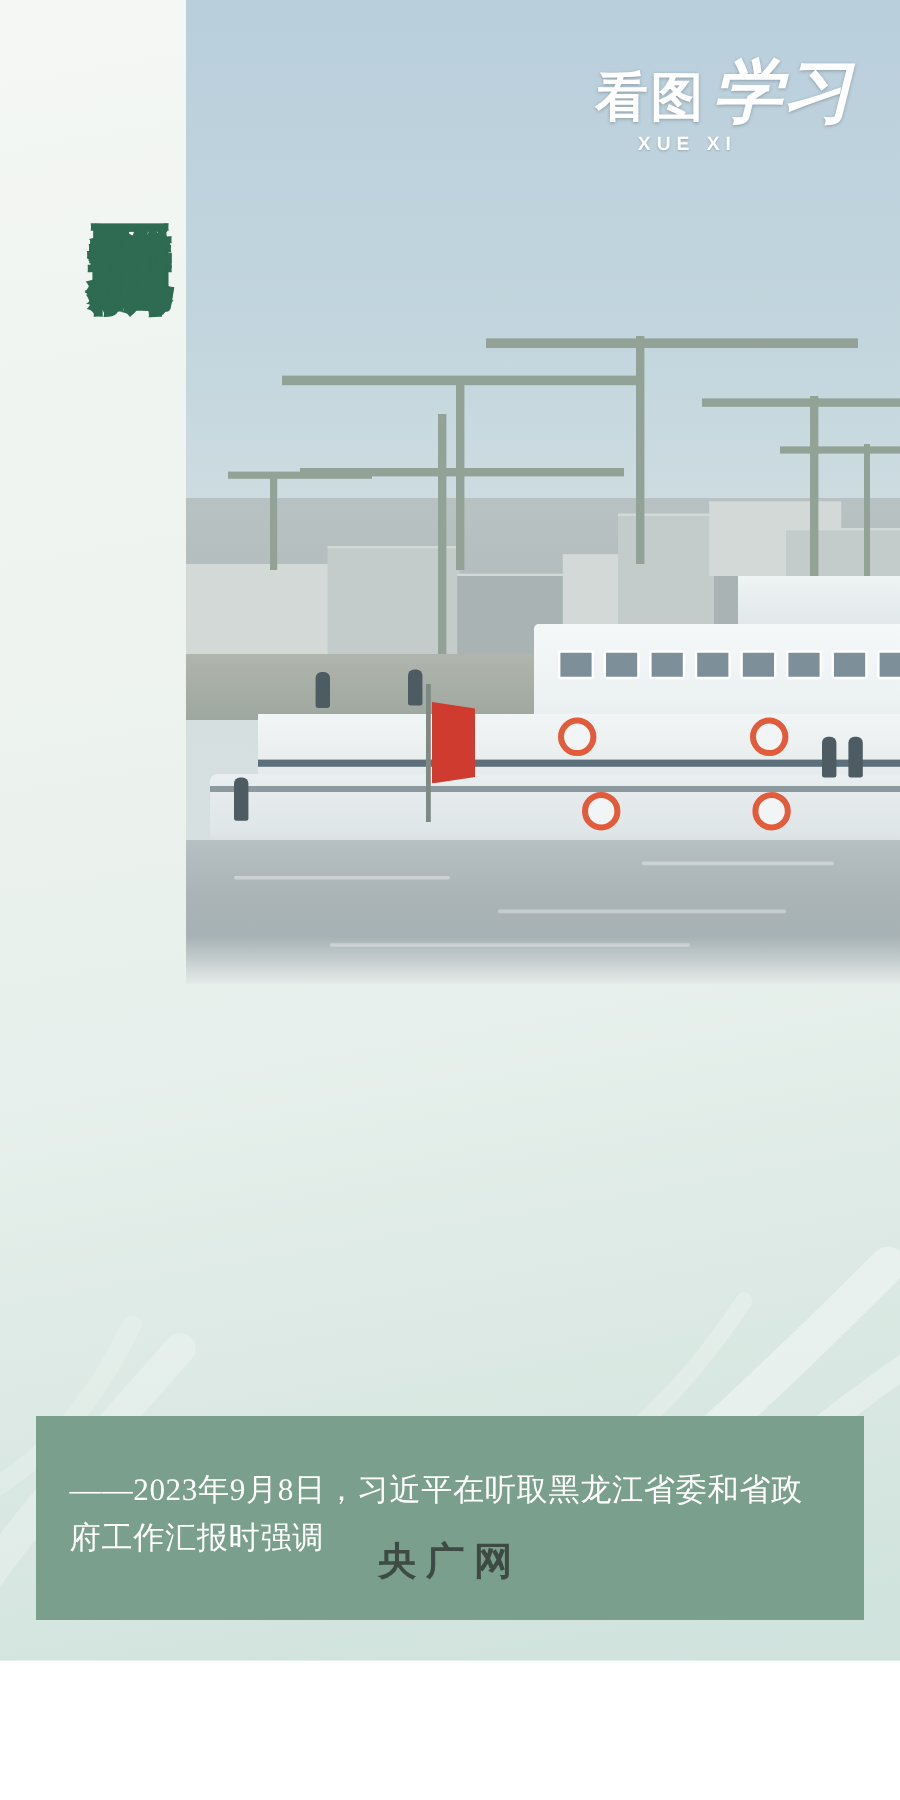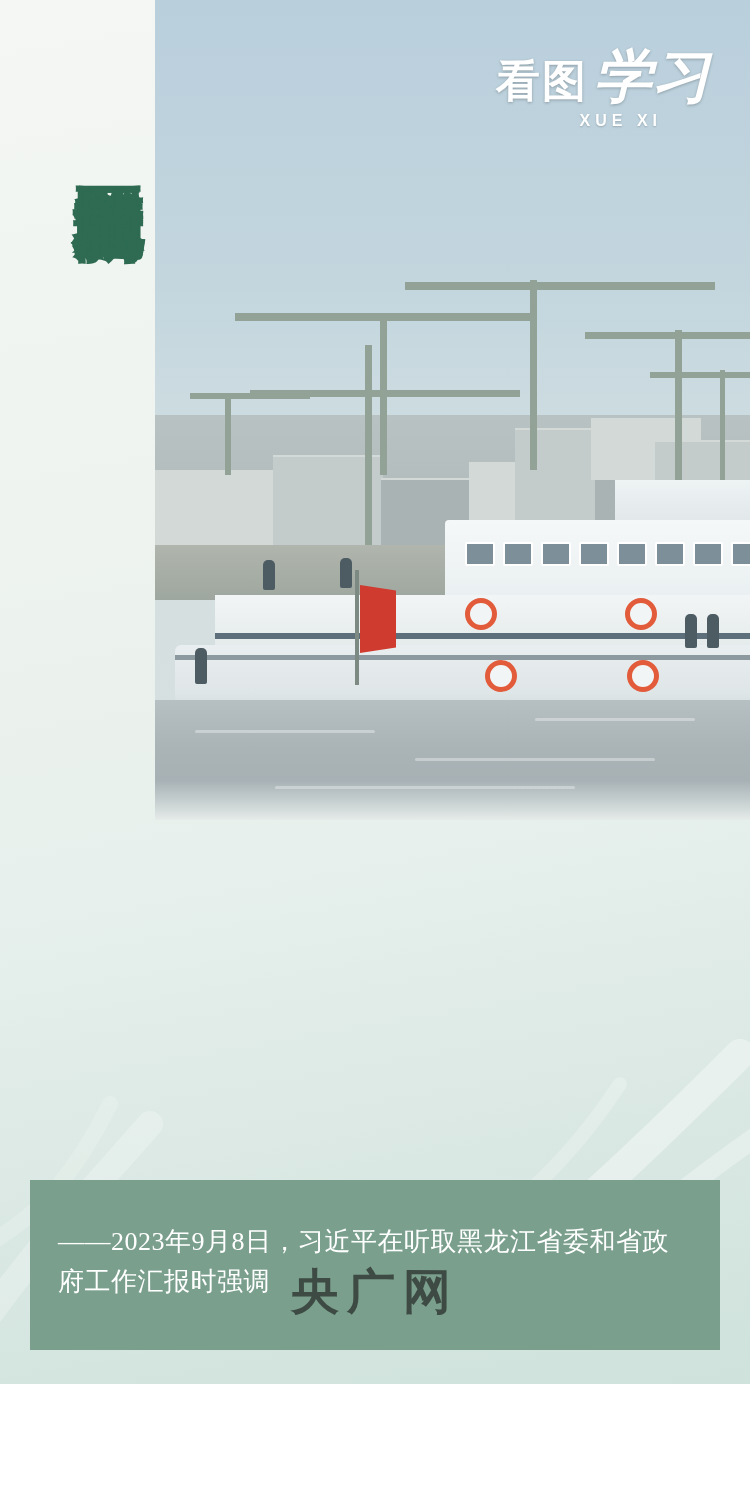--- a/index.html
+++ b/index.html
@@ -207,21 +207,21 @@
     font-style: italic;
     font-size: 58px;
     margin-left: 6px;
     letter-spacing: 0;
   }
   .logo-pinyin {
     color: #ffffff;
     font-size: 16px;
     letter-spacing: 5px;
     margin-top: 6px;
-    margin-right: 48px;
+    margin-right: 96px;
     font-weight: bold;
     text-shadow: 0 1px 2px rgba(0,0,0,0.2);
   }
 
   
   .headline {
     position: absolute;
     left: 42px;
     top: 130px;
     width: 105px;
@@ -273,21 +273,21 @@
     position: absolute;
     left: 0;
     right: 0;
     bottom: 60px;
     text-align: center;
   }
   .footer-logo {
     display: inline-block;
     color: #3e4b44;
     font-family: "Liberation Serif", serif;
-    font-size: 48px;
+    font-size: 32px;
     font-weight: bold;
     letter-spacing: 8px;
   }
 </style>
 </head>
 <body>
 
 <div class="poster">
 
   <svg class="watermark-left" viewBox="0 0 300 300">

